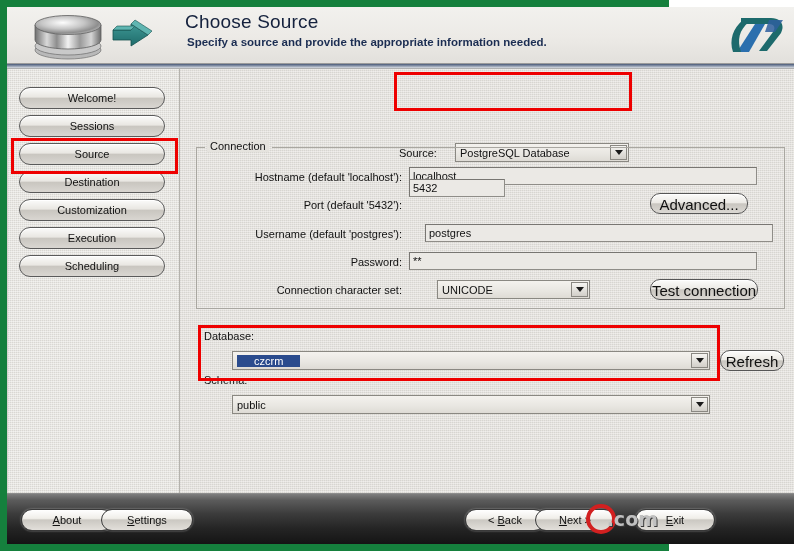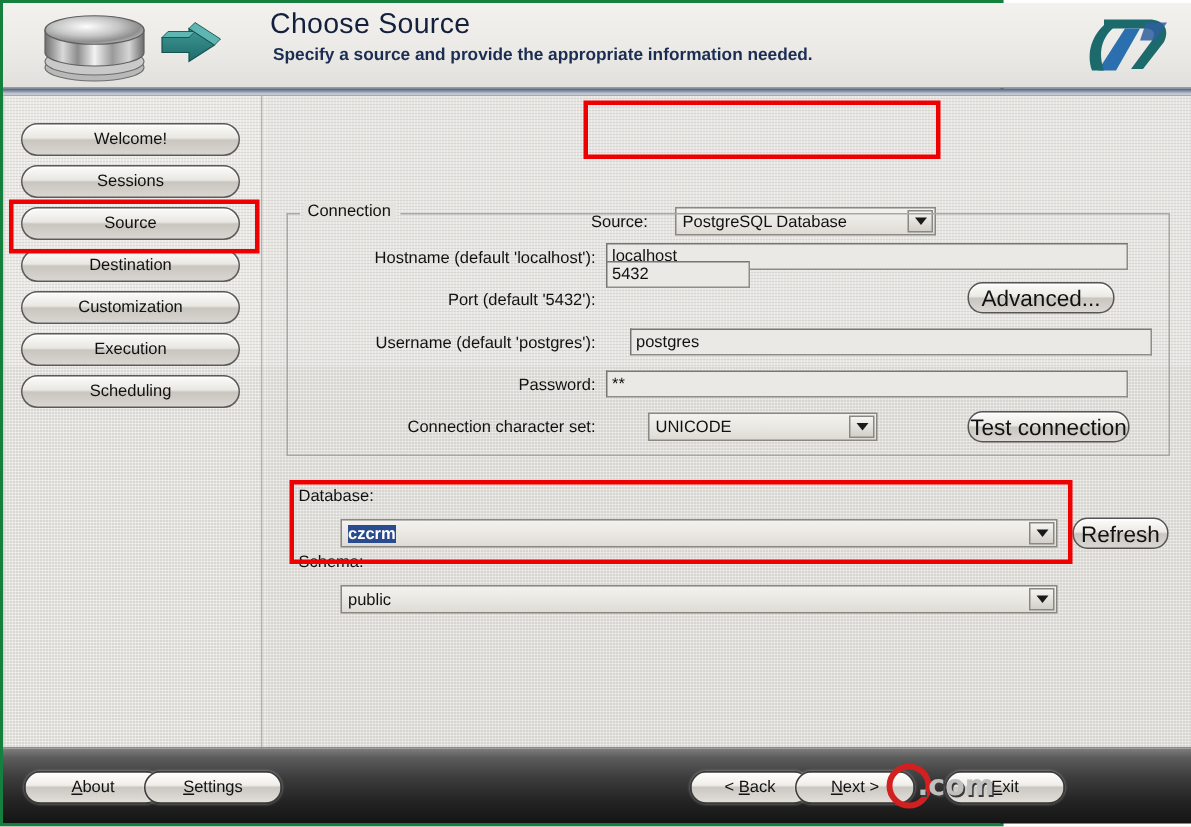--- a/index.html
+++ b/index.html
@@ -8,21 +8,21 @@
     width: 794px; height: 551px;
     overflow: hidden;
     font-family: "Liberation Sans", sans-serif;
     font-size: 11px;
     color: #000;
   }
   #app {
     position: relative;
     width: 669px; height: 551px;
     background: #d6d3ce;
-    border: 2px solid #15803d;
+    border: 7px solid #15803d;
   }
 
   
   #header {
     position: absolute; left: 0; top: 0;
     width: 794px; height: 57px;
     background: linear-gradient(to bottom, #f2f1ee 0%, #eceae6 55%, #e2e0dc 100%);
     border-bottom: 1px solid #9a9a9a;
     overflow: hidden;
   }
@@ -119,22 +119,21 @@
     display: flex; align-items: center; justify-content: center;
   }
   .tri-down {
     width: 0; height: 0;
     border-left: 4px solid transparent;
     border-right: 4px solid transparent;
     border-top: 5px solid #1a1a1a;
   }
   .sel-text {
     background: #2a4b8d; color: #fff;
-    padding: 0 0;
-    font-weight: bold;
+    padding: 0 17px;
   }
 
   .btn {
     position: absolute; height: 21px;
     border: 1px solid #565656;
     border-radius: 10px;
     background: linear-gradient(to bottom,#fcfcfb 0%,#eceae5 45%,#c9c6c0 52%,#dbd8d3 100%);
     box-shadow: inset 0 1px 0 #ffffff;
     display: flex; align-items: flex-end; justify-content: center;
     font-size: 15px; color: #111;

